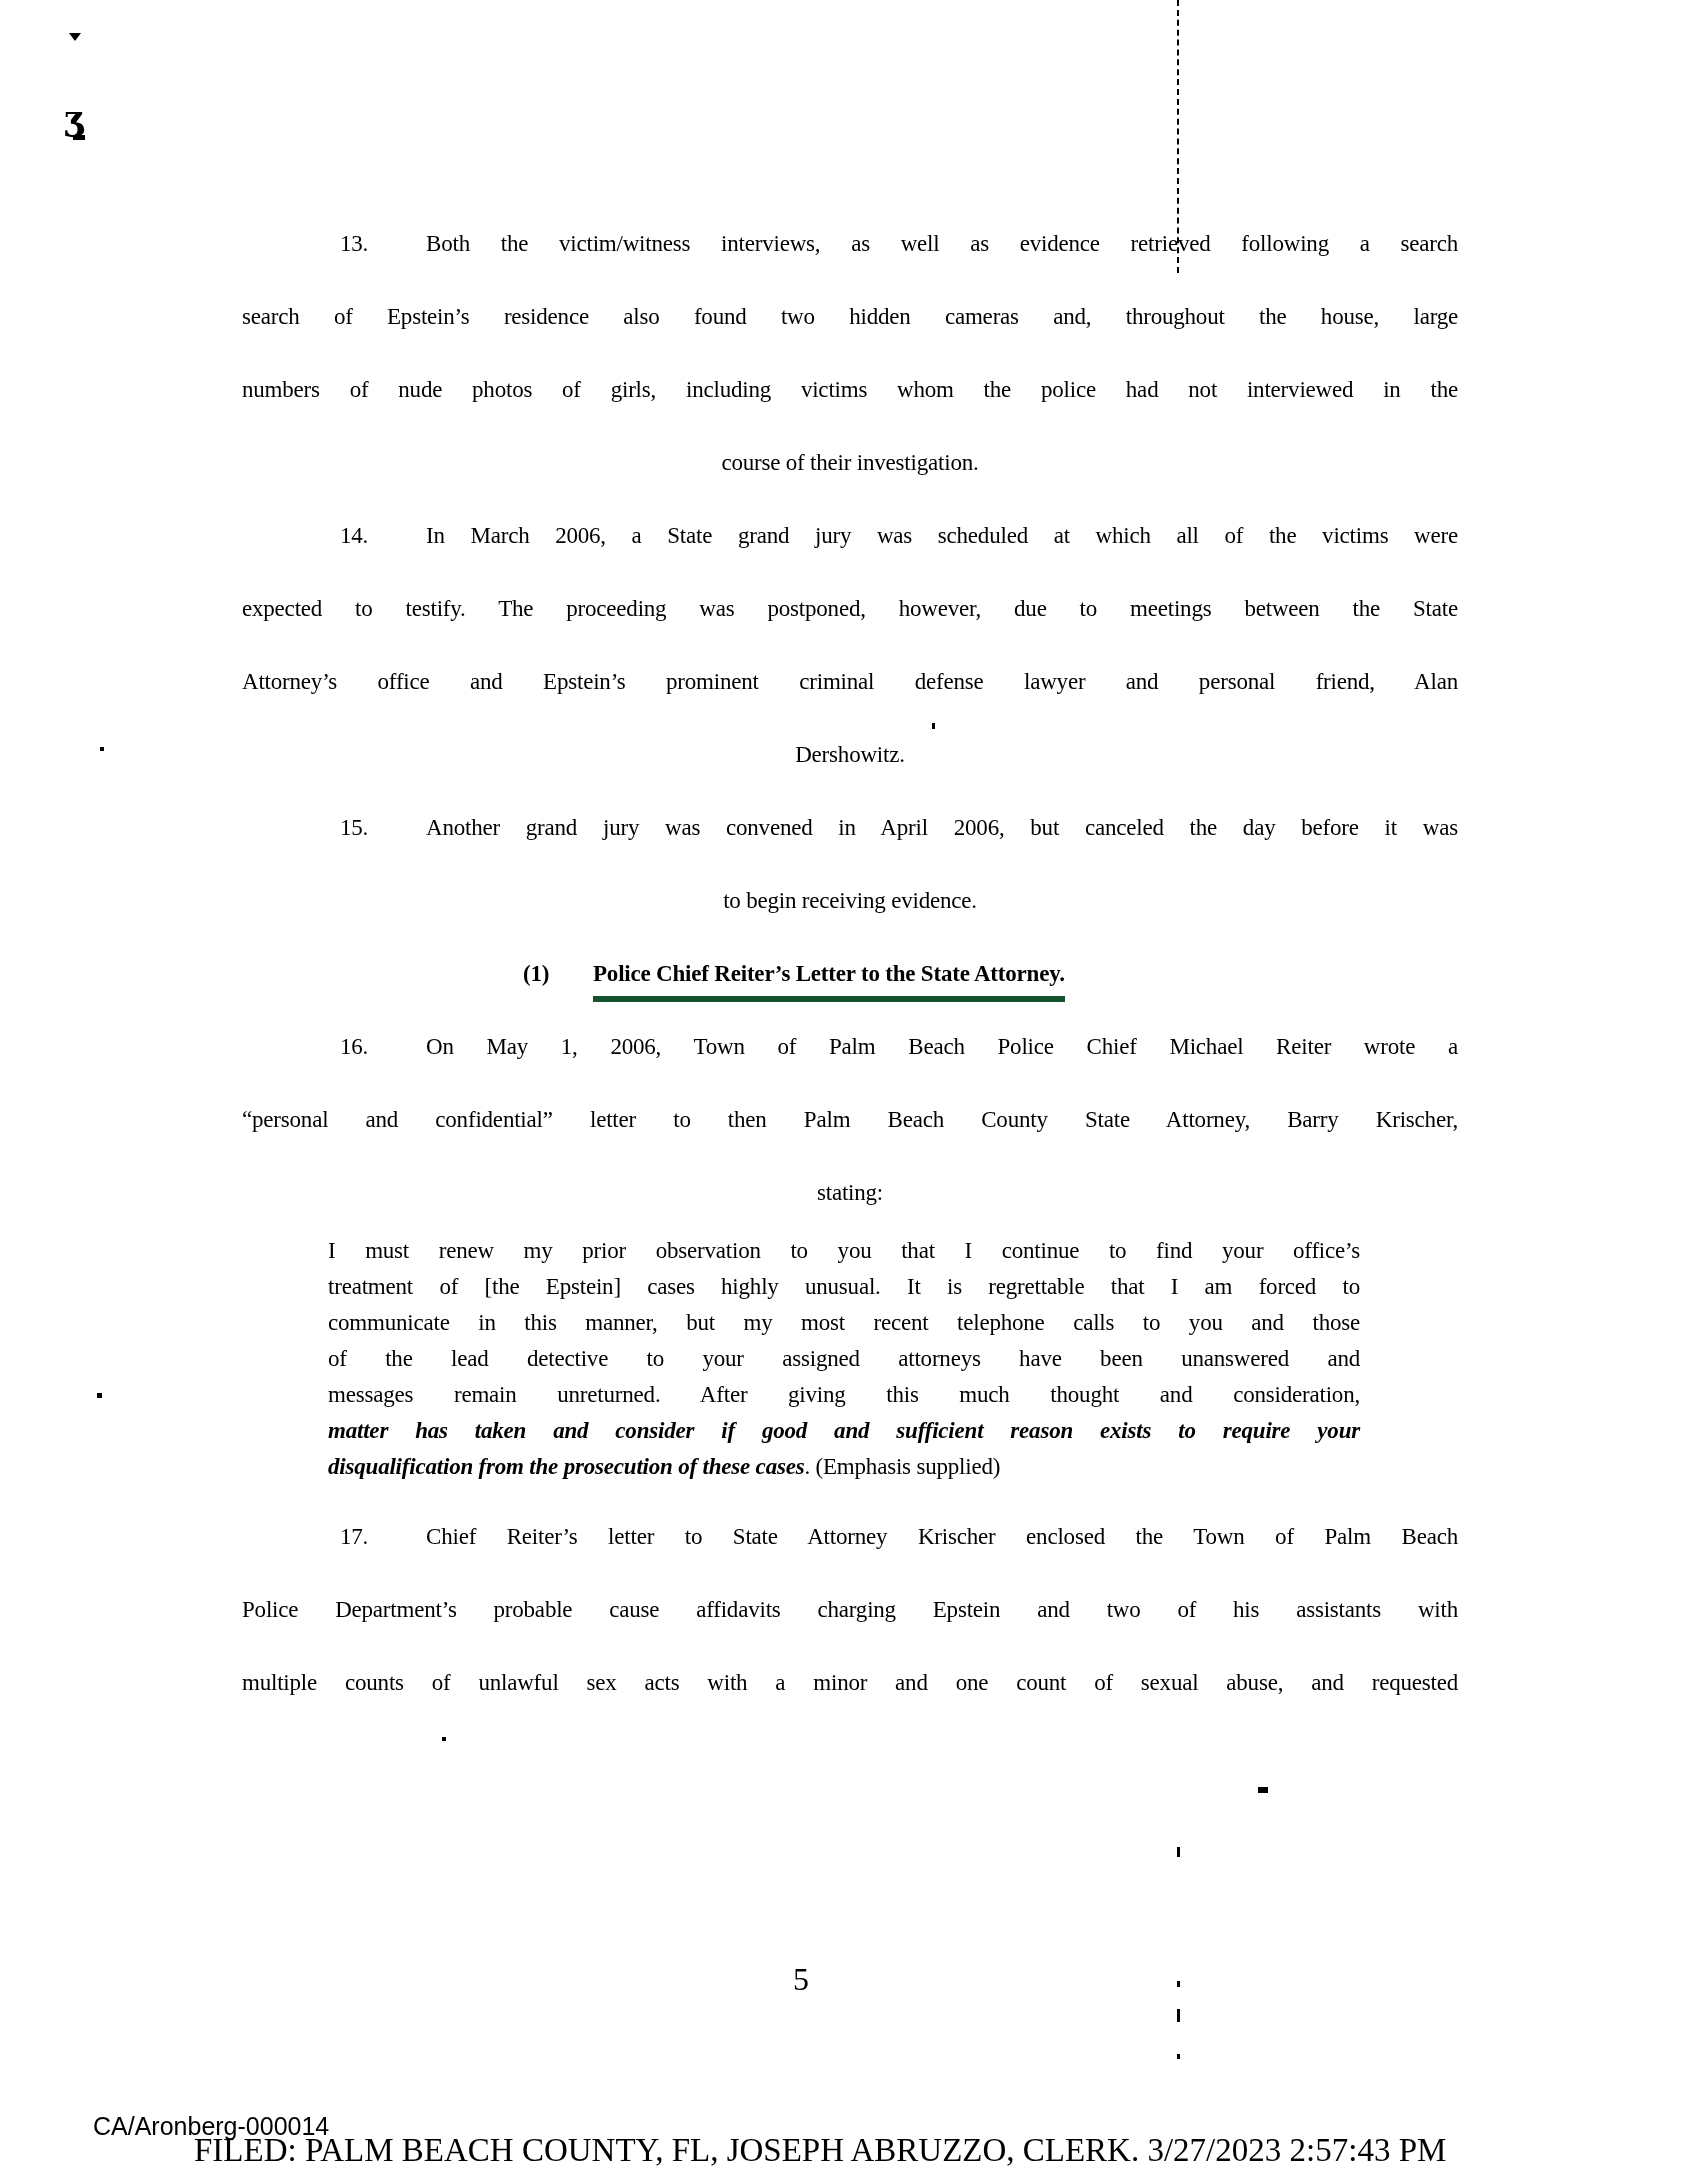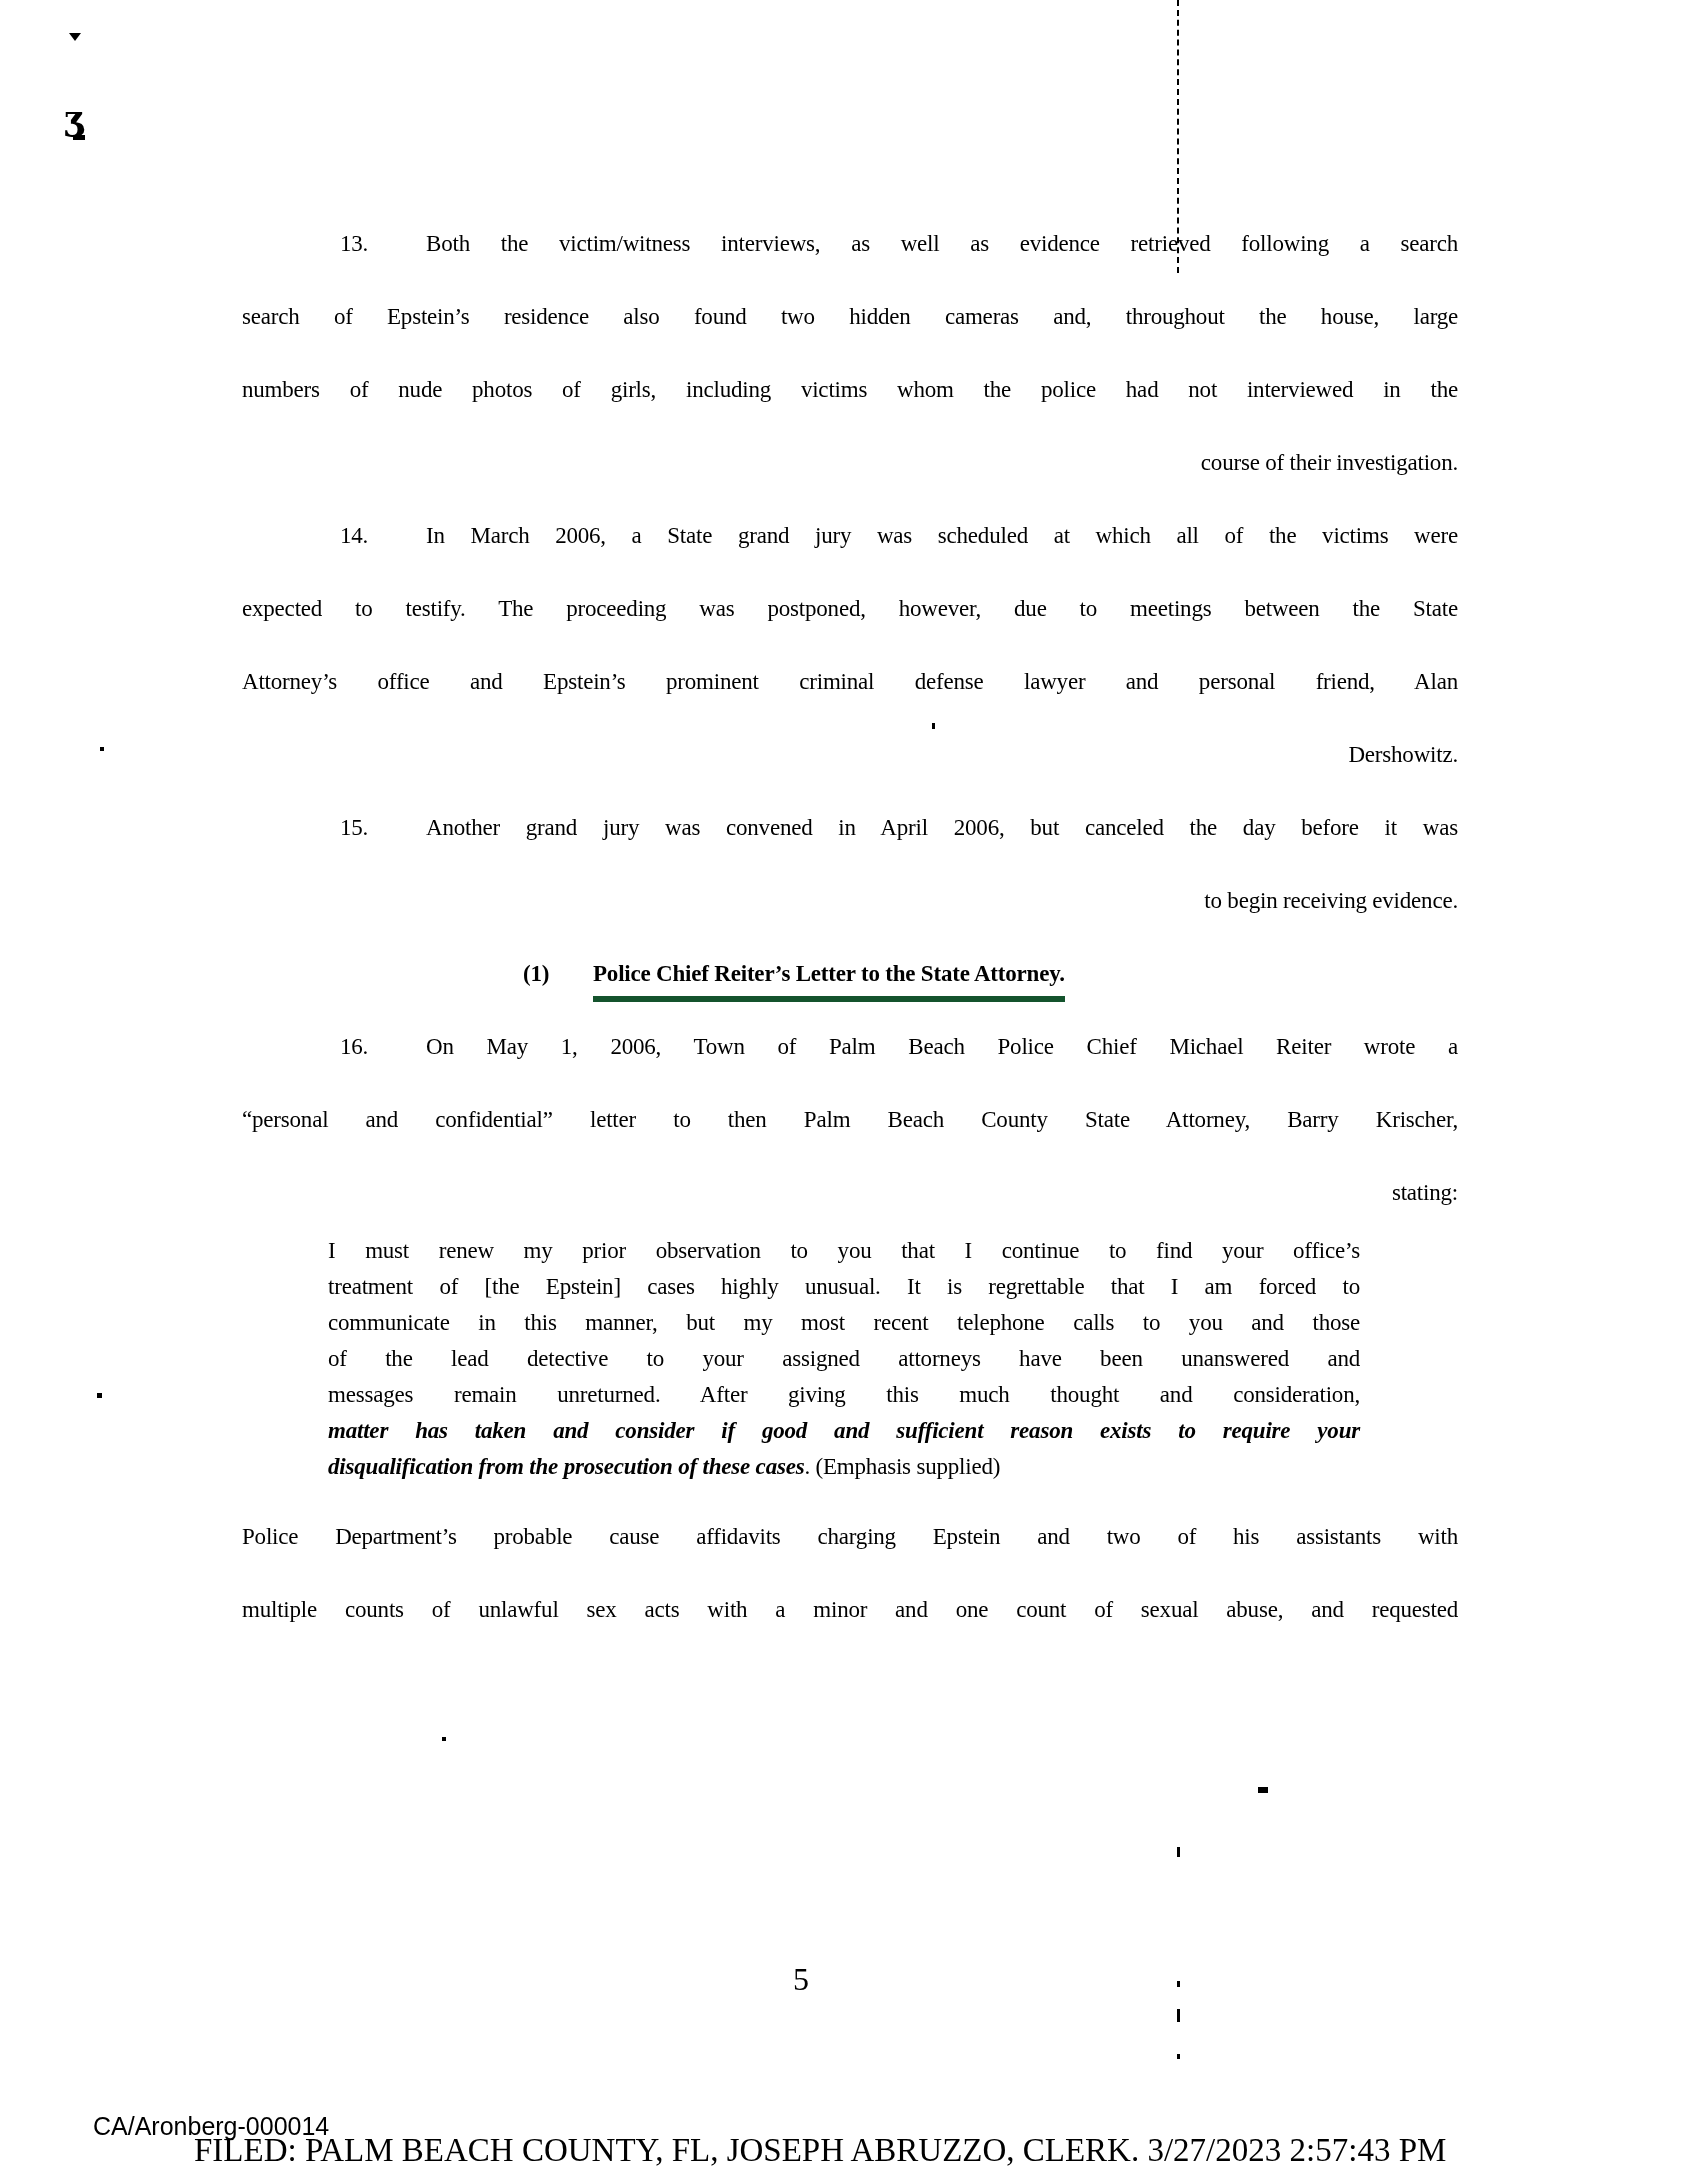--- a/index.html
+++ b/index.html
@@ -15,21 +15,21 @@
   
   .docbody {
     position: absolute;
     left: 242px;
     top: 207px;
     width: 1216px;
     font-size: 23px;
     letter-spacing: -0.2px;
     color: #000000;
   }
-  .para .line { line-height: 73px; text-align: right; }
+  .para .line { line-height: 73px; text-align: center; }
   .line.j { text-align: justify; text-align-last: justify; }
   .line.first { padding-left: 98px; }
   .pnum { display: inline-block; width: 86px; }
   
   .heading-line { line-height: 73px; padding-left: 281px; font-weight: bold; }
   .hprefix { display: inline-block; width: 70px; }
   .hmain { border-bottom: 6px solid #14532d; padding-bottom: 10px; }
   
   .quote { padding-left: 86px; width: 1032px; margin-top: 4px; }
   .quote .line { line-height: 36px; }
@@ -113,20 +113,21 @@
       <div class="quote">
         <div class="line j"><span>I must renew my prior observation to you that I continue to find your office’s</span></div>
         <div class="line j"><span>treatment of [the Epstein] cases highly unusual. It is regrettable that I am forced to</span></div>
         <div class="line j"><span>communicate in this manner, but my most recent telephone calls to you and those</span></div>
         <div class="line j"><span>of the lead detective to your assigned attorneys have been unanswered and</span></div>
         <div class="line j"><span>messages remain unreturned. After giving this much thought and consideration,</span></div>
         <div class="line j"><span class="bi">matter has taken and consider if good and sufficient reason exists to require your</span></div>
         <div class="line"><span class="bi">disqualification from the prosecution of these cases</span><span>. (Emphasis supplied)</span></div>
       </div>
       <div class="para p17">
+        <div class="line j first"><span class="pnum">17.</span><span>Chief Reiter’s letter to State Attorney Krischer enclosed the Town of Palm Beach</span></div>
         <div class="line j"><span>Police Department’s probable cause affidavits charging Epstein and two of his assistants with</span></div>
         <div class="line j"><span>multiple counts of unlawful sex acts with a minor and one count of sexual abuse, and requested</span></div>
       </div>
     </div>
   <div class="pageno">5</div>
   <div class="bates">CA/Aronberg-000014</div>
   <div class="filed">FILED: PALM BEACH COUNTY, FL, JOSEPH ABRUZZO, CLERK. 3/27/2023 2:57:43 PM</div>
 </div>
 
 

